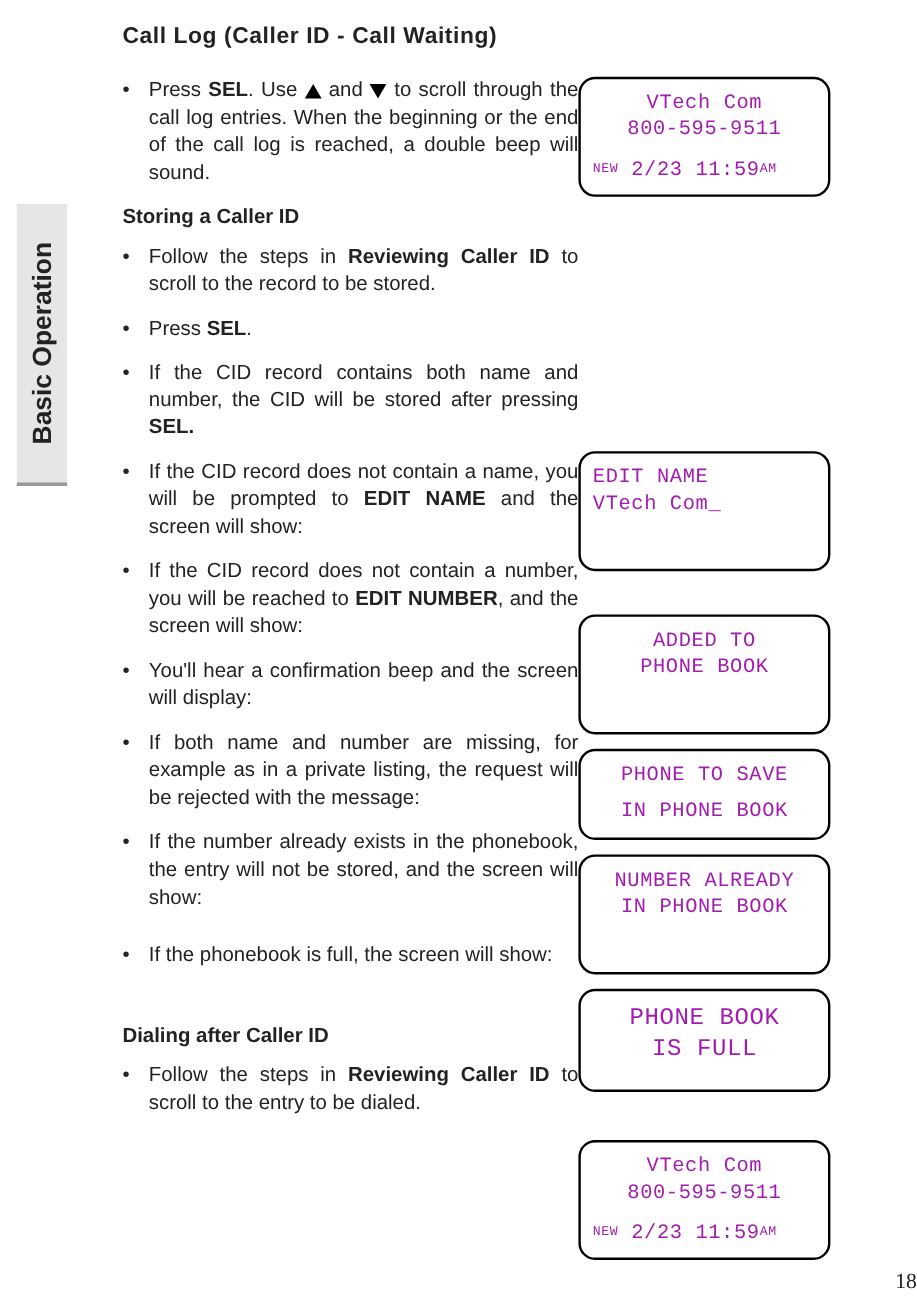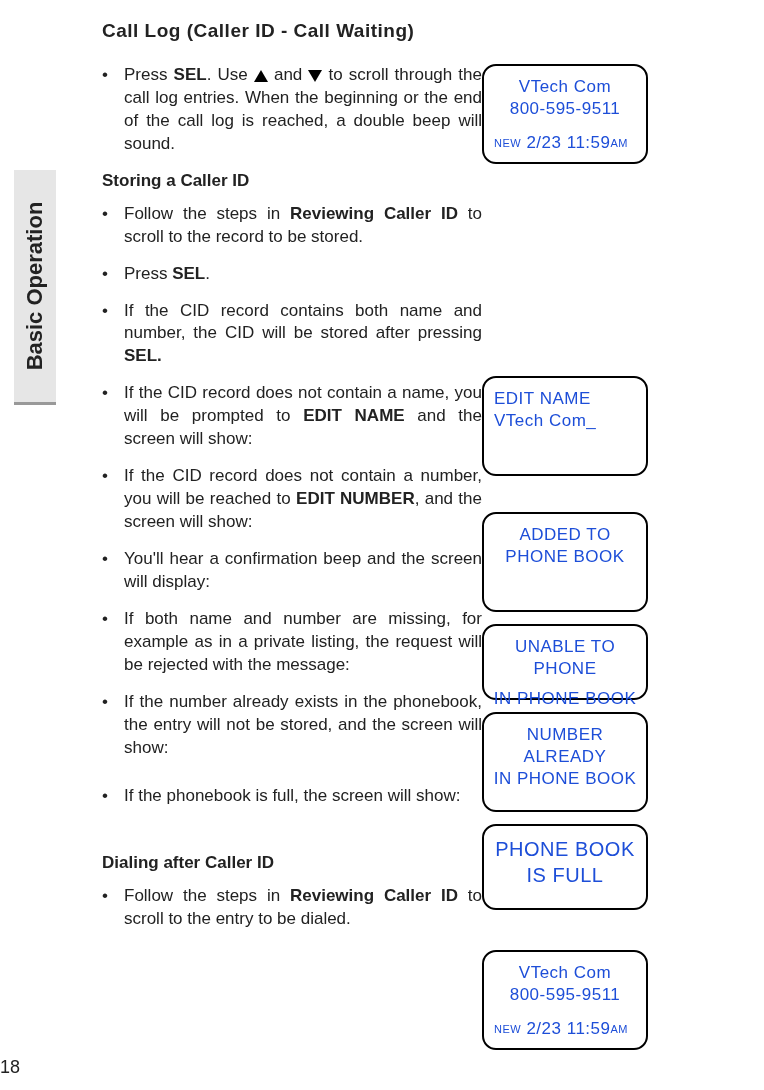--- a/index.html
+++ b/index.html
@@ -22,35 +22,35 @@
   .screen-col { width: 226px; }
   ul.bul { list-style: none; }
   ul.bul > li { position: relative; padding-left: 22px; margin-bottom: 14px; text-align: justify; }
   ul.bul > li::before { content: "•"; position: absolute; left: 0; top: 0; font-size: 17px; }
   .bold { font-weight: bold; }
   .section-h { font-weight: bold; margin: 6px 0 10px; font-size: 17px; }
   .arrow-up, .arrow-down { display: inline-block; vertical-align: middle; }
   .arrow-up { width: 0; height: 0; border-left: 7px solid transparent; border-right: 7px solid transparent; border-bottom: 12px solid #000; }
   .arrow-down { width: 0; height: 0; border-left: 7px solid transparent; border-right: 7px solid transparent; border-top: 12px solid #000; }
   .lcd {
-    width: 166px; height: 100px; border: 2.5px solid #000; border-radius: 14px;
+    width: 210px; height: 100px; border: 2.5px solid #000; border-radius: 14px;
     padding: 10px 8px;
-    font-family: Liberation Sans, sans-serif;
+    font-family: Liberation Mono, monospace;
     letter-spacing: 0.5px;
-    color: #1d4ed8;
+    color: #a21caf;
     margin-bottom: 12px;
     position: relative;
     font-size: 17px;
     line-height: 1.3;
   }
   .lcd .line-c { text-align: center; }
   .lcd .line-l { text-align: left; padding-left: 2px; }
   .lcd .small { font-size: 11px; display: inline-block; vertical-align: middle; }
   .lcd .bottom-row { position: absolute; bottom: 8px; left: 10px; right: 10px; }
-  .pagenum { position: absolute; bottom: 12px; left: 0; right: 0; text-align: left; font-size: 18px; }
+  .pagenum { position: absolute; bottom: 12px; left: 0; right: 0; text-align: right; font-size: 18px; font-family: Liberation Serif, serif; }
   .screen-spacer { height: 1px; }
 </style>
 </head>
 <body>
 
 <div class="page">
 
   <div class="side-tab-wrap">
     <div class="side-tab">
       <span>Basic Operation</span>
@@ -122,21 +122,21 @@
       </div>
 
       <div style="height:24px" class="screen-spacer"></div>
 
       <div class="lcd">
         <div class="line-c">ADDED TO</div>
         <div class="line-c">PHONE BOOK</div>
       </div>
 
       <div class="lcd" style="height:76px">
-        <div class="line-c">UNABLE TO PHONE</div>
+        <div class="line-c">PHONE TO SAVE</div>
         <div class="line-c" style="margin-top:8px">IN PHONE BOOK</div>
       </div>
 
       <div class="lcd">
         <div class="line-c">NUMBER ALREADY</div>
         <div class="line-c">IN PHONE BOOK</div>
       </div>
 
       <div class="lcd" style="height:86px;font-size:20px">
         <div class="line-c">PHONE BOOK</div>

